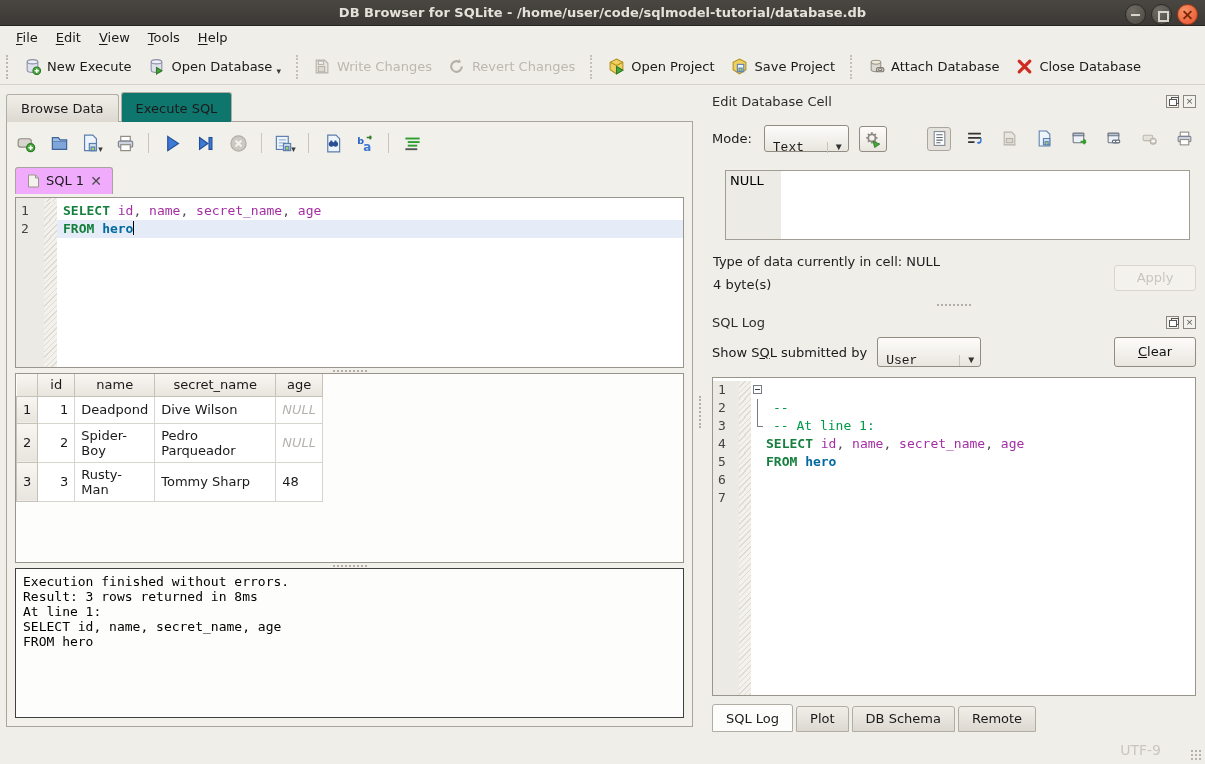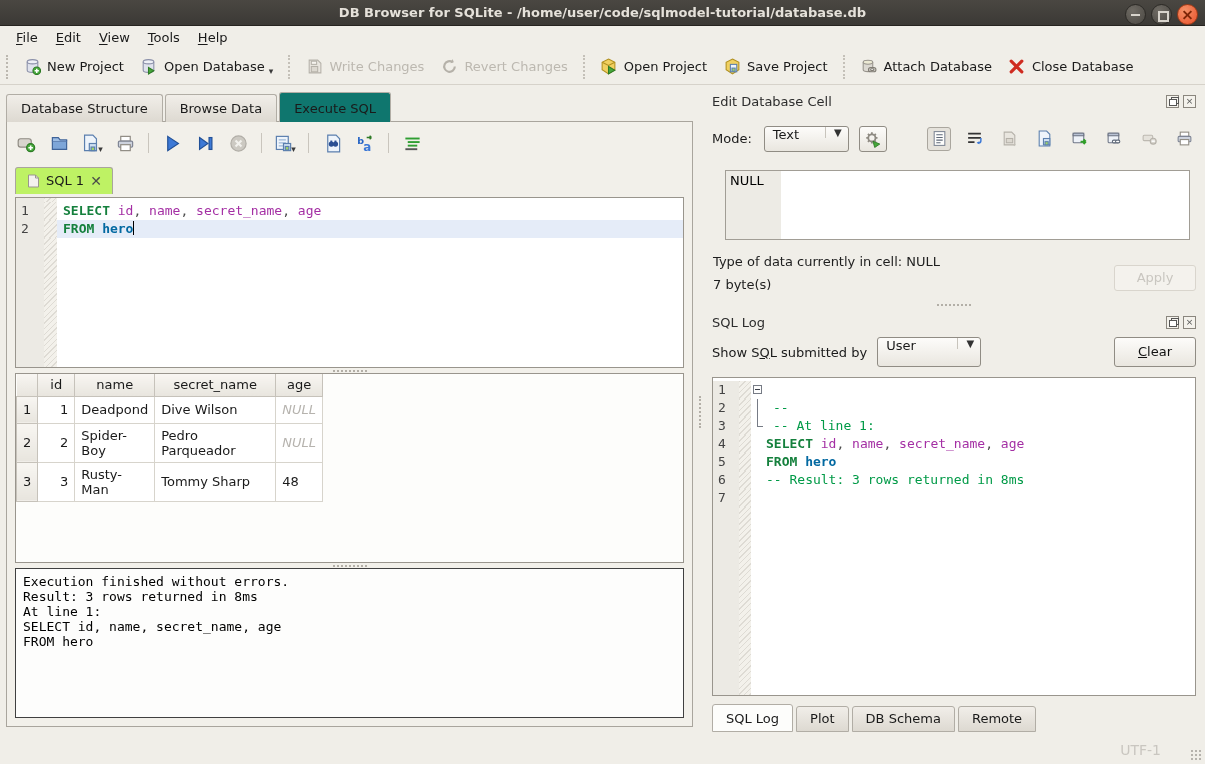--- a/index.html
+++ b/index.html
@@ -42,21 +42,21 @@
 
   .left-panel { position:absolute; left:0; top:0; width:697px; bottom:0; }
   .main-tabbar { position:absolute; left:6px; top:5px; display:flex; align-items:flex-end; z-index:2; }
   .left-frame { position:absolute; left:6px; top:32px; width:687px; height:606px; border:1px solid #a9a59d; background:#f2f0ea; }
 
   .sql-toolbar { position:absolute; left:8px; top:8px; height:26px; display:flex; align-items:center; gap:11px; }
   .sbtn { width:22px; height:22px; display:flex; align-items:center; justify-content:center; }
   .ssep { width:0; height:20px; border-left:1px solid #c9c5bd; margin:0 1px; }
 
   .doc-tabbar { position:absolute; left:8px; top:45px; display:flex; z-index:2; }
-  .doc-tab { display:flex; align-items:center; gap:6px; padding:5px 10px 6px; background:#bef264; border:1px solid #a9a59d; border-bottom:none; border-radius:3px 3px 0 0; }
+  .doc-tab { display:flex; align-items:center; gap:6px; padding:5px 10px 6px; background:#f0abfc; border:1px solid #a9a59d; border-bottom:none; border-radius:3px 3px 0 0; }
   .doc-tab .closex { color:#4a4a4a; font-weight:bold; font-size:14px; line-height:10px; }
 
   .editor { position:absolute; left:8px; right:8px; top:75px; height:171px; background:#ffffff; border:1px solid #99958d; display:flex; flex-direction:column; overflow:hidden; font-family:"DejaVu Sans Mono",monospace; font-size:13px; }
   .eline { display:flex; height:18px; line-height:18px; white-space:pre; }
   .gut { width:28px; background:#eceae4; color:#444; padding-left:5px; flex:none; }
   .hatch { width:13px; flex:none; background:repeating-linear-gradient(135deg,#dedbd4 0 1px,#f3f1eb 1px 4px); }
   .etext { flex:1; padding-left:6px; }
   .eline.cur .etext { background:#e5ecf8; }
   .efill { flex:1; display:flex; }
   .efill .gut, .efill .hatch { height:100%; }
@@ -88,21 +88,21 @@
   .vsplit::after { content:""; height:32px; border-left:2px dotted #b3afa7; }
 
   .right-panel { position:absolute; left:703px; width:502px; top:0; bottom:0; }
   .dock-title { position:absolute; left:9px; right:9px; height:18px; display:flex; align-items:center; color:#2d2d2d; }
   .dock-btns { margin-left:auto; display:flex; gap:4px; }
   .dock-btn { width:13px; height:13px; border:1px solid #8a867e; background:#f4f2ec; position:relative; font-size:9px; line-height:11px; text-align:center; color:#555; }
   .dock-float::after { content:""; position:absolute; left:2px; top:3px; width:6px; height:5px; border:1px solid #555; background:#fff; }
   .dock-float::before { content:""; position:absolute; left:4px; top:1px; width:6px; height:5px; border:1px solid #555; }
 
   .btnish { background:linear-gradient(#fdfcfa,#e9e6df); border:1px solid #908c84; border-radius:3px; }
-  .combo { display:flex; align-items:flex-start; padding:0 6px 4px 8px; }
+  .combo { display:flex; align-items:center; padding:21px 6px 4px 8px;font-family:Liberation Mono, monospace; }
   .combo .carrow { margin-left:auto; font-size:10px; color:#333; padding-left:8px; border-left:1px solid #c8c4bc; }
 
   .mode-row { position:absolute; left:9px; right:9px; top:36px; height:27px; display:flex; align-items:center; }
   .mode-combo { width:85px; height:26px; margin-left:12px; }
   .gear-btn { width:28px; height:26px; margin-left:10px; display:flex; align-items:center; justify-content:center; position:relative; }
   .cell-icons { margin-left:auto; display:flex; align-items:center; gap:11px; }
   .cbtn { width:24px; height:24px; display:flex; align-items:center; justify-content:center; border-radius:3px; }
   .cbtn.pressed { background:#e5e2db; border:1px solid #aaa69e; }
 
   .cell-editor { position:absolute; left:22px; right:15px; top:81px; height:70px; background:#fff; border:1px solid #a19d95; display:flex; }
@@ -167,21 +167,21 @@
 
   <div class="tbtn">
     <span class="ic">
         <svg width="17" height="17" viewBox="0 0 16 16">
           <path d="M3 3.5v8c0 1.2 2.3 2 5 2s5-.8 5-2v-8" fill="#dfe2ec" stroke="#8a8fa8"></path>
           <ellipse cx="8" cy="3.5" rx="5" ry="2" fill="#eef0f6" stroke="#8a8fa8"></ellipse>
           <circle cx="12" cy="12" r="3.6" fill="#47a83c" stroke="#2e7a26"></circle>
           <path d="M12 10v4M10 12h4" stroke="#fff" stroke-width="1.4"></path>
         </svg>
       </span>
-    <span>New Project</span>
+    <span>New Execute</span>
   </div>
 
   <div class="tbtn">
     <span class="ic">
         <svg width="17" height="17" viewBox="0 0 16 16">
           <path d="M3 3.5v8c0 1.2 2.3 2 5 2s5-.8 5-2v-8" fill="#dfe2ec" stroke="#8a8fa8"></path>
           <ellipse cx="8" cy="3.5" rx="5" ry="2" fill="#eef0f6" stroke="#8a8fa8"></ellipse>
           <path d="M8 9l5 3-5 3z" fill="#47a83c" stroke="#2e7a26"></path>
         </svg>
       </span>
@@ -257,21 +257,20 @@
         </svg>
       </span>
     <span>Close Database</span>
   </div>
 </div>
 
 <div class="main">
 
   <div class="left-panel">
     <div class="main-tabbar">
-      <div class="tab"><span>Database Structure</span></div>
       <div class="tab"><span>Browse Data</span></div>
       <div class="tab active"><span>Execute SQL</span></div>
     </div>
 
     <div class="left-frame">
 
       <div class="sql-toolbar">
         <span class="sbtn">
             <svg width="19" height="19" viewBox="0 0 16 16">
               <rect x="1" y="4" width="11" height="7" rx="2" fill="#d8d5ce" stroke="#8f8b83"></rect>
@@ -522,21 +521,21 @@
           </span>
       </span>
     </div>
 
     <div class="cell-editor">
       <div class="cell-margin">NULL</div>
       <div style="flex:1;background:#fff"></div>
     </div>
 
     <div class="info-line" style="top:165px">Type of data currently in cell: NULL</div>
-    <div class="info-line" style="top:188px">7 byte(s)</div>
+    <div class="info-line" style="top:188px">4 byte(s)</div>
     <div class="apply-btn"><span>Apply</span></div>
 
     <div class="dock-hsplit"></div>
 
     <div class="dock-title" style="top:224px">
       <span>SQL Log</span>
       <span class="dock-btns">
         <span class="dock-btn dock-float"></span>
         <span class="dock-btn">×</span>
       </span>
@@ -572,21 +571,20 @@
         <span class="ltext"><span class="tk-kw">SELECT</span><span class="tk-pl"> </span><span class="tk-id">id</span><span class="tk-pu">, </span><span class="tk-id">name</span><span class="tk-pu">, </span><span class="tk-id">secret_name</span><span class="tk-pu">, </span><span class="tk-id">age</span></span>
       </div>
       <div class="lline">
         <span class="lgut">5</span><span class="lhatch"></span>
         <span class="lfold"></span>
         <span class="ltext"><span class="tk-kw">FROM</span><span class="tk-pl"> </span><span class="tk-tb">hero</span></span>
       </div>
       <div class="lline">
         <span class="lgut">6</span><span class="lhatch"></span>
         <span class="lfold"></span>
-        <span class="ltext"><span class="tk-cm">-- Result: 3 rows returned in 8ms</span></span>
       </div>
       <div class="lline">
         <span class="lgut">7</span><span class="lhatch"></span>
         <span class="lfold"></span>
         <span class="ltext"></span>
       </div>
       <div class="lfill">
           <span class="lgut"></span>
           <span class="lhatch"></span>
           <span class="ltext"></span>
@@ -597,15 +595,15 @@
       <div class="btab active"><span>SQL Log</span></div>
       <div class="btab"><span>Plot</span></div>
       <div class="btab"><span>DB Schema</span></div>
       <div class="btab"><span>Remote</span></div>
     </div>
 
   </div>
 </div>
 
 <div class="statusbar">
-  <span class="encoding">UTF-1</span>
+  <span class="encoding">UTF-9</span>
   <span class="grip"></span>
 </div>
 
 </body></html>

